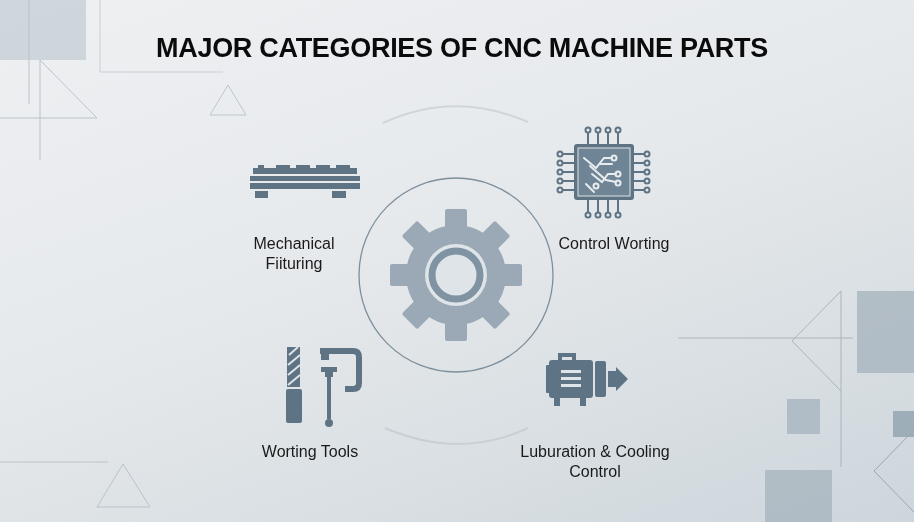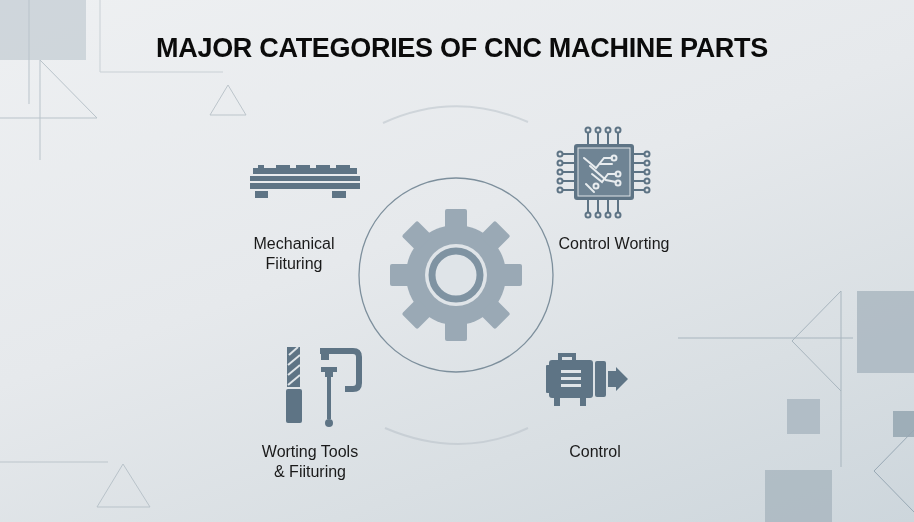--- a/index.html
+++ b/index.html
@@ -180,17 +180,17 @@
 
 <div class="label" style="left:233px;top:234px;width:122px;">
   <span>Mechanical</span>
   <span>Fiituring</span>
 </div>
 <div class="label" style="left:543px;top:234px;width:142px;">
   <span>Control Worting</span>
 </div>
 <div class="label" style="left:243px;top:442px;width:134px;">
   <span>Worting Tools</span>
-  <span>&amp; Fiituring</span>
 </div>
 <div class="label" style="left:505px;top:442px;width:180px;">
+  <span>Luburation &amp; Cooling</span>
   <span>Control</span>
 </div>
 
 </body></html>

